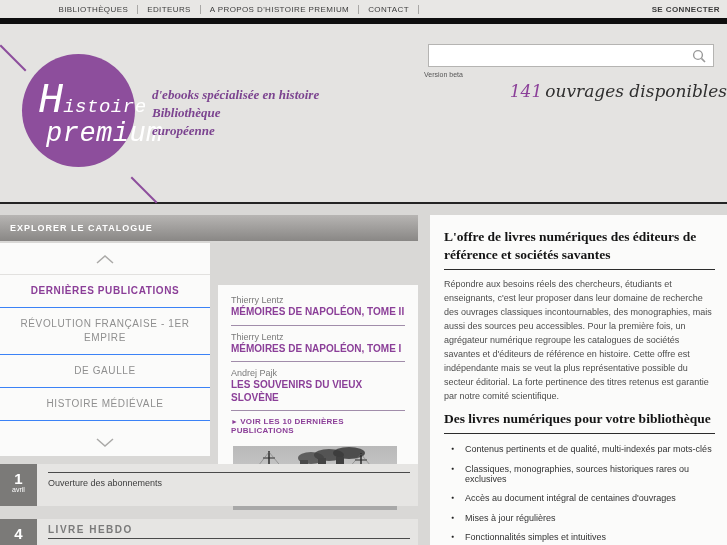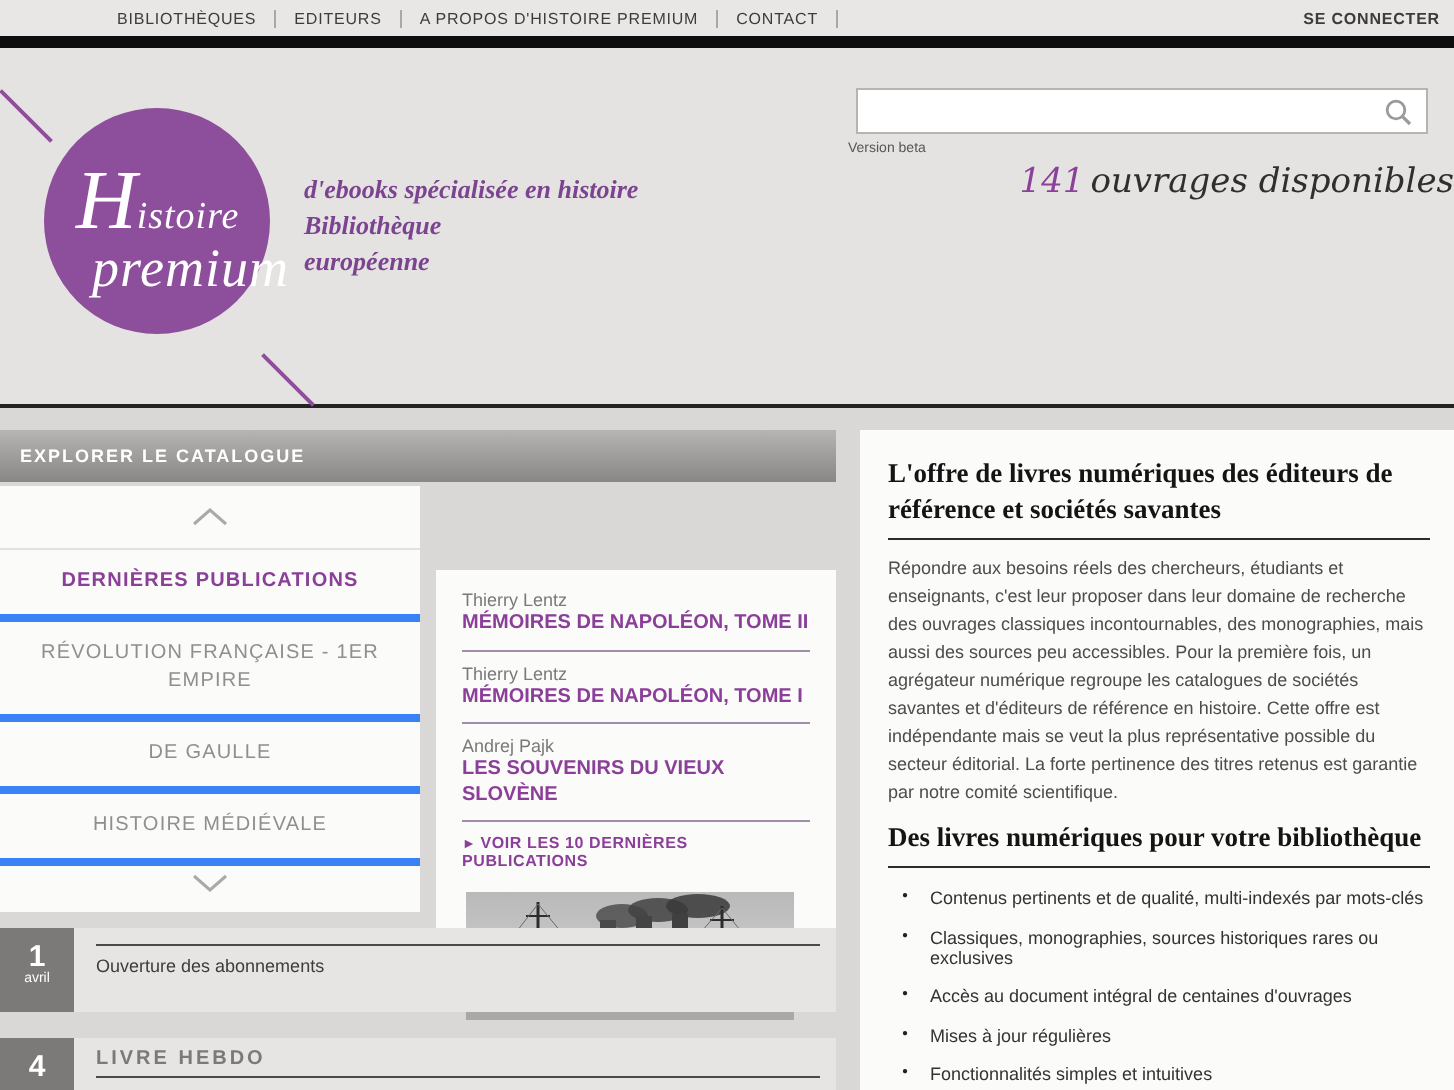--- a/index.html
+++ b/index.html
@@ -24,21 +24,21 @@
   .blackbar { position:absolute; left:0; top:18px; width:727px; height:6px; background:#0e0e0e; }
 
   
   .header {
     position:absolute; left:0; top:24px; width:727px; height:180px;
     background:#e4e3e1; border-bottom:2px solid #232323;
   }
   .logo-circle {
     position:absolute; left:22px; top:30px; width:113px; height:113px;
     background:#8d4e9c; border-radius:50%; cursor:pointer;
-    color:#fff; font-family:Liberation Serif, serif; font-style:italic;
+    color:#fff; font-family:Liberation Mono, monospace; font-style:italic;
   }
   .logo-line { position:absolute; width:2px; background:#8d4e9c; }
   .logo-line.l1 { left:12px; top:16px; height:36px; transform:rotate(-45deg); }
   .logo-line.l2 { left:143px; top:148px; height:36px; transform:rotate(-45deg); }
   .logo-h { font-size:42px; line-height:1; }
   .logo-rest { font-size:19px; letter-spacing:.5px; }
   .logo-text { padding:26px 0 0 16px; line-height:.9; }
   .logo-line2 { font-size:27px; padding-left:8px; letter-spacing:.5px; }
   .tagline {
     position:absolute; left:152px; top:62px;
@@ -71,21 +71,21 @@
   }
 
   
   .catalog-box {
     position:absolute; left:0; top:243px; width:210px; height:213px;
     background:#fbfbfa; text-align:center;
   }
   .cat-chevron { padding:7px 0 6px; border-bottom:1px solid #e2e1df; cursor:pointer; }
   .cat-item {
     font-size:10px; color:#8f8f8f; letter-spacing:.6px;
-    padding:9px 18px; border-bottom:4px solid #3b82f6; cursor:pointer; line-height:1.4;
+    padding:9px 18px; border-bottom:1px solid #3b82f6; cursor:pointer; line-height:1.4;
   }
   .cat-item.active { color:#8b3f98; font-weight:bold; }
   .cat-chevron-down { position:absolute; bottom:5px; left:0; width:100%; cursor:pointer; }
 
   
   .pub-box {
     position:absolute; left:218px; top:243px; width:200px; height:213px;
     background:#fbfbfa; padding:10px 13px;margin-top:42px;
   }
   .pub-author { font-size:9px; color:#7a7a7a; }

